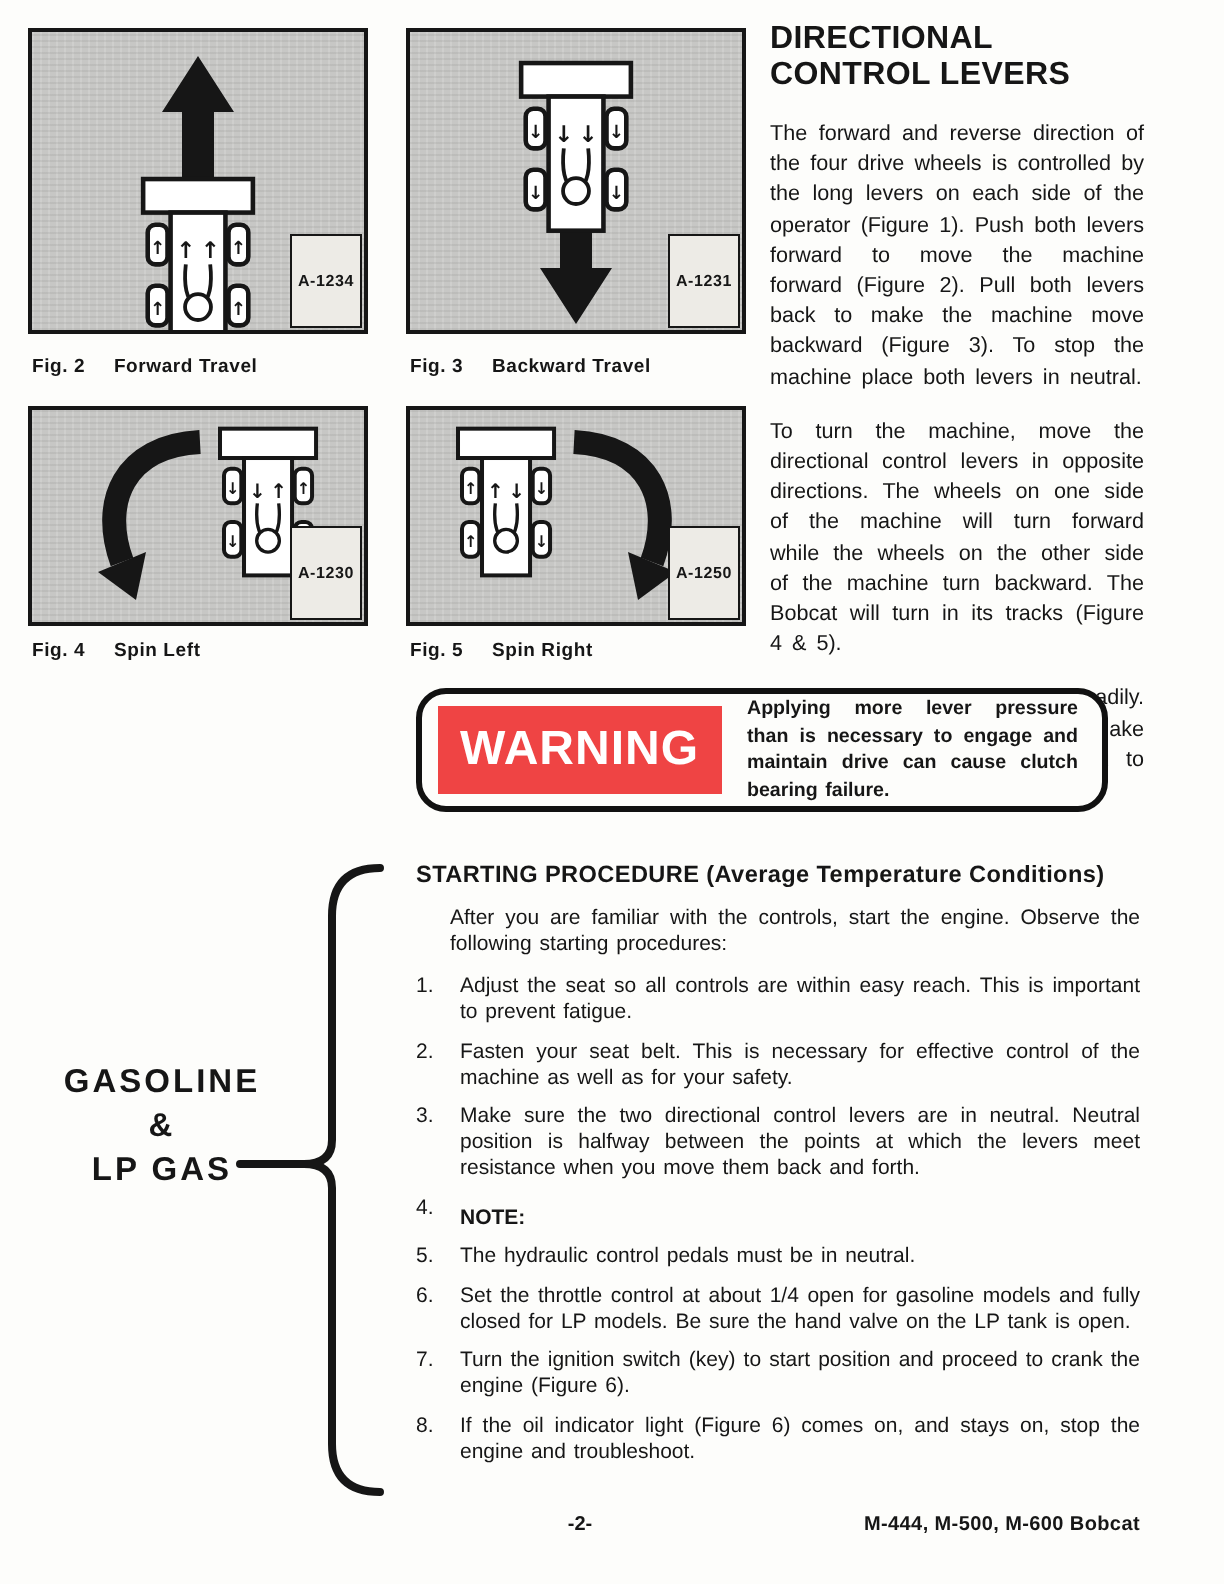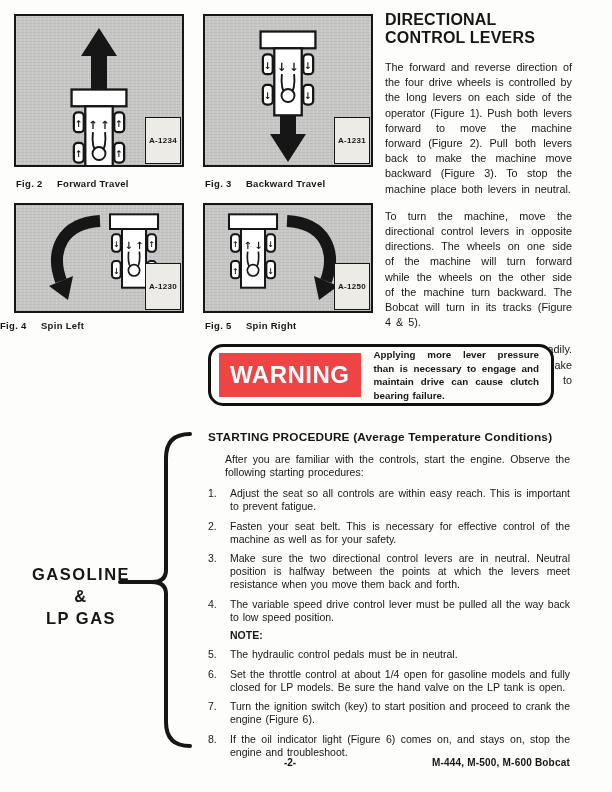--- a/index.html
+++ b/index.html
@@ -47,21 +47,21 @@
   .start-heading { font-size:11.8px; font-weight:bold; margin:0 0 9px 0; letter-spacing:.2px; }
   .start-intro { font-size:10.5px; line-height:13px; text-align:justify; word-spacing:1px; margin:0 0 8px 17px; }
   .proc-item { display:flex; font-size:10.5px; line-height:13px; margin-bottom:6.5px; }
   .proc-item .num { flex:0 0 22px; }
   .proc-item .txt { flex:1; text-align:justify; word-spacing:1px; }
   .note { display:flex; font-weight:bold; margin-top:5px; }
   .note .note-label { flex:0 0 34px; }
   .note .note-txt { flex:1; }
   
   .gas-label {
-    position:absolute; left:24px; top:563px; width:114px; text-align:center;
+    position:absolute; left:24px; top:530px; width:114px; text-align:center;
     font-weight:bold; font-size:16.5px; line-height:22px; letter-spacing:1.5px;
   }
   .brace-svg { position:absolute; left:0; top:0; width:612px; height:792px; pointer-events:none; }
   
   .page-num { position:absolute; left:268px; top:757px; width:44px; text-align:center; font-size:10px; font-weight:bold; }
   .model { position:absolute; right:42px; top:757px; font-size:10px; font-weight:bold; letter-spacing:.2px; }
 </style>
 </head>
 <body>
 
@@ -163,21 +163,21 @@
     <text x="15.5" y="51" font-size="12" text-anchor="middle" stroke="none" fill="#161616" font-weight="bold">↑</text>
           <text x="15.5" y="91" font-size="12" text-anchor="middle" stroke="none" fill="#161616" font-weight="bold">↑</text>
           <text x="68.5" y="51" font-size="12" text-anchor="middle" stroke="none" fill="#161616" font-weight="bold">↓</text>
           <text x="68.5" y="91" font-size="12" text-anchor="middle" stroke="none" fill="#161616" font-weight="bold">↓</text>
     <text x="34" y="54" font-size="15" text-anchor="middle" stroke="none" fill="#161616" font-weight="bold">↑</text>
           <text x="50" y="54" font-size="15" text-anchor="middle" stroke="none" fill="#161616" font-weight="bold">↓</text>
   </g>
       </svg>
     <div class="plate">A-1250</div>
   </div>
-  <div class="caption" style="left:0;top:320px">
+  <div class="caption" style="left:16px;top:320px">
     <span class="fig-label">Fig. 4</span>
     <span>Spin Left</span>
   </div>
   <div class="caption" style="left:205px;top:320px">
     <span class="fig-label">Fig. 5</span>
     <span>Spin Right</span>
   </div>
 
   <div class="right-col">
     <h1 class="dir-heading">DIRECTIONAL CONTROL LEVERS</h1>
@@ -203,21 +203,20 @@
       <span class="num">2.</span>
       <span class="txt">Fasten your seat belt. This is necessary for effective control of the machine as well as for your safety.</span>
     </div>
     <div class="proc-item">
       <span class="num">3.</span>
       <span class="txt">Make sure the two directional control levers are in neutral. Neutral position is halfway between the points at which the levers meet resistance when you move them back and forth.</span>
     </div>
     <div class="proc-item">
       <span class="num">4.</span>
       <span class="txt">
-        <span>The variable speed drive control lever must be pulled all the way back to low speed position.</span>
         <span class="note">
           <span class="note-label">NOTE:</span>
         </span>
       </span>
     </div>
     <div class="proc-item">
       <span class="num">5.</span>
       <span class="txt">The hydraulic control pedals must be in neutral.</span>
     </div>
     <div class="proc-item">

